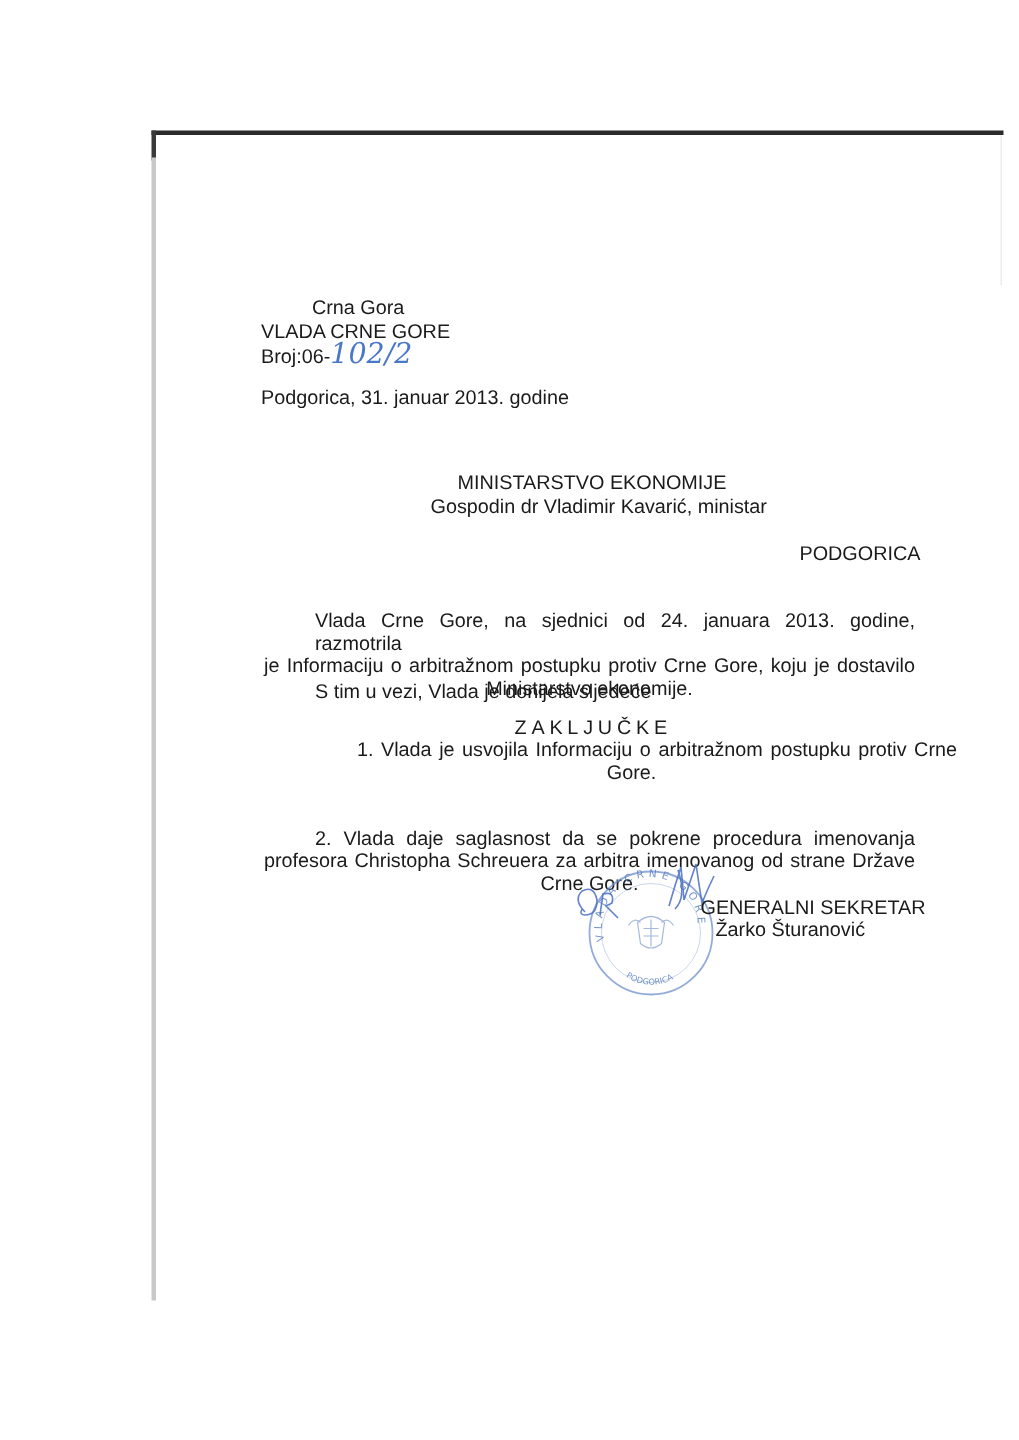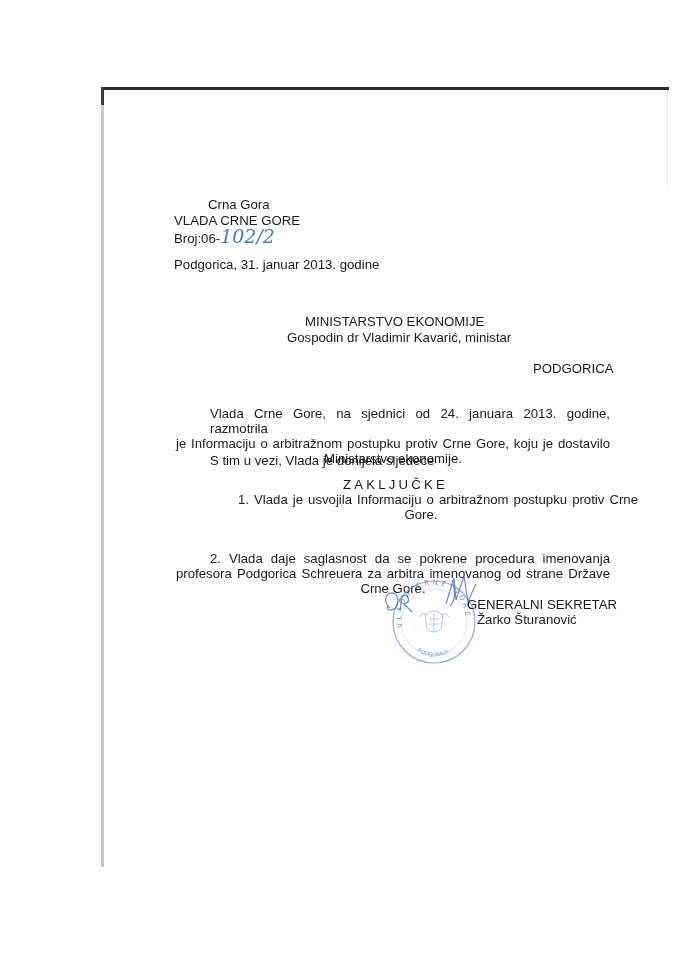--- a/index.html
+++ b/index.html
@@ -49,21 +49,21 @@
 
   <div class="txt heading-spaced" style="left:343px; top:477px;">ZAKLJUČKE</div>
 
   <div class="just" style="left:176px; top:492px; width:434px;margin-left:28px;">
     <span class="just-line" style="padding-left:34px;">1. Vlada je usvojila Informaciju o arbitražnom postupku protiv Crne</span>
     <span class="last-line">Gore.</span>
   </div>
 
   <div class="just" style="left:176px; top:523px; width:434px;">
     <span class="just-line" style="padding-left:34px;margin-top:28px;">2. Vlada daje saglasnost da se pokrene procedura imenovanja</span>
-    <span class="just-line">profesora Podgorica Schreuera za arbitra imenovanog od strane Države</span>
+    <span class="just-line">profesora Christopha Schreuera za arbitra imenovanog od strane Države</span>
     <span class="last-line">Crne Gore.</span>
   </div>
 
   <svg class="stamp" viewBox="0 0 90 90">
     <defs>
       <path id="stampArcTop" d="M 14 50 A 32 32 0 1 1 76 44"></path>
       <path id="stampArcBottom" d="M 18 62 A 30 30 0 0 0 74 58"></path>
     </defs>
     <circle cx="45" cy="45" r="41" fill="none" stroke="#6f8fcc" stroke-width="1.2" opacity="0.75"></circle>
     <circle cx="45" cy="45" r="33" fill="none" stroke="#8aa4d6" stroke-width="0.6" opacity="0.5"></circle>

